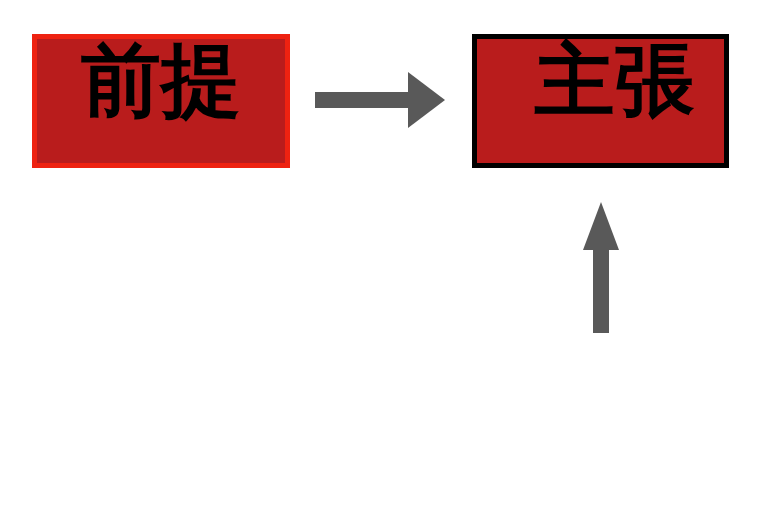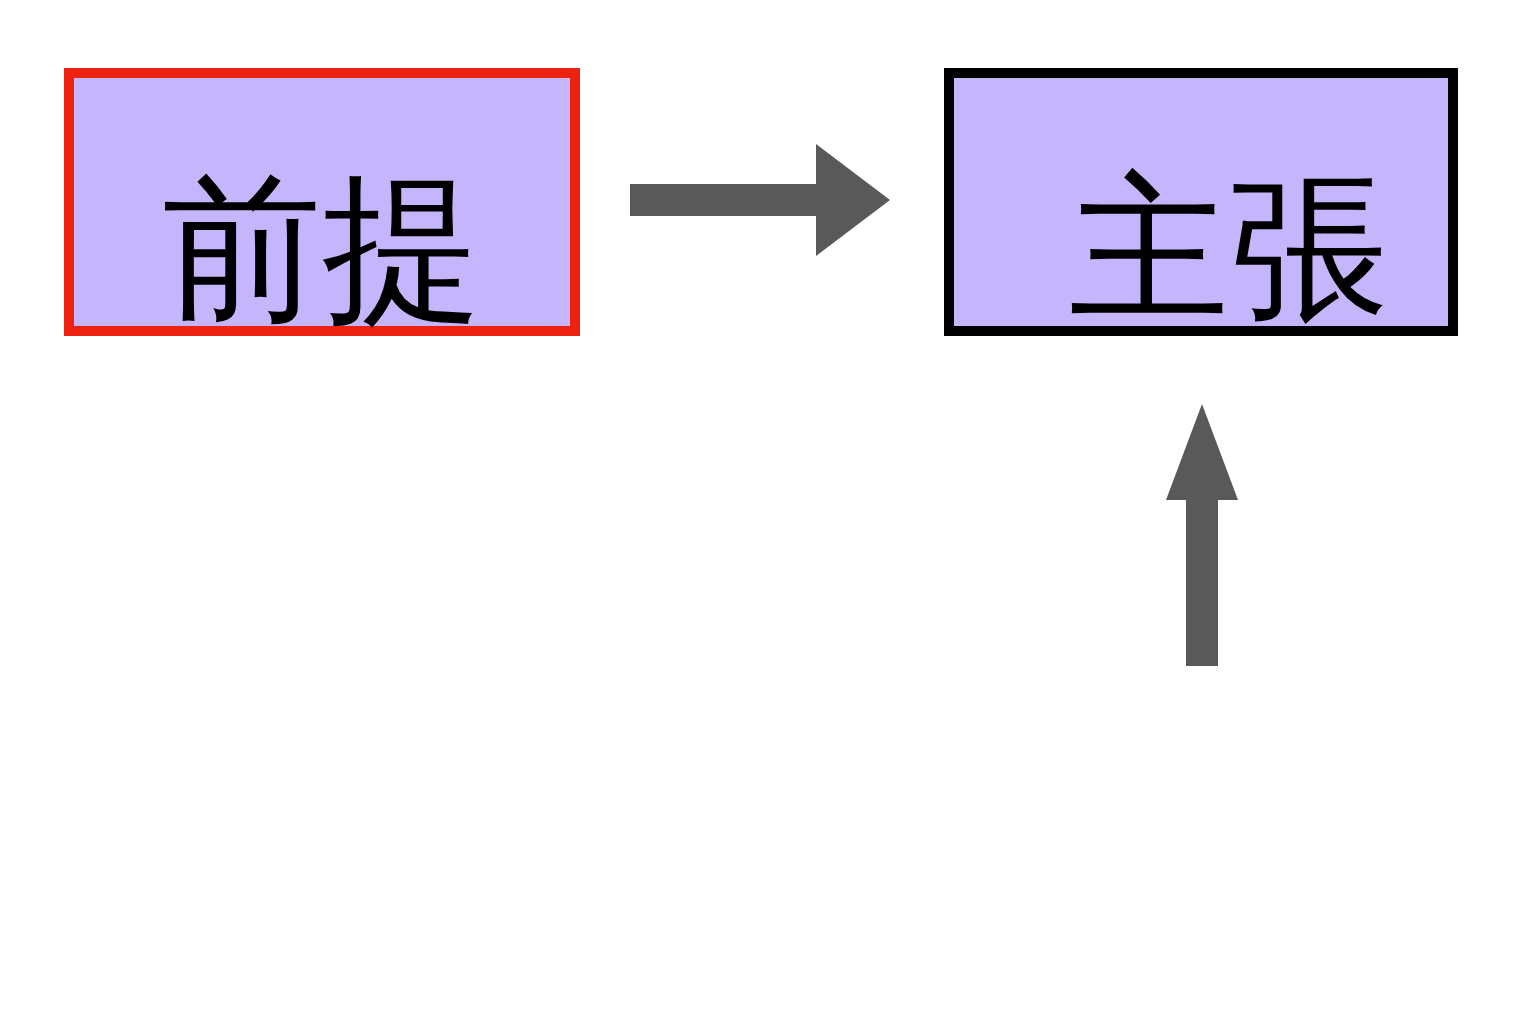--- a/index.html
+++ b/index.html
@@ -14,24 +14,25 @@
   #canvas {
     position: relative;
     width: 766px;
     height: 512px;
     background: #ffffff;
     overflow: hidden;
   }
   .node {
     position: absolute;
     box-sizing: border-box;
-    background: #c4b5fd;
+    background: #b91c1c;
     display: flex;
-    align-items: flex-end;
+    align-items: flex-start;
     justify-content: center;
+    font-weight: bold;
   }
   .node-label {
     font-family: "DejaVu Sans", "Liberation Sans", sans-serif;
     color: #000000;
     line-height: 1;
     letter-spacing: 0px;
     white-space: nowrap;
     display: block;
   }
   

